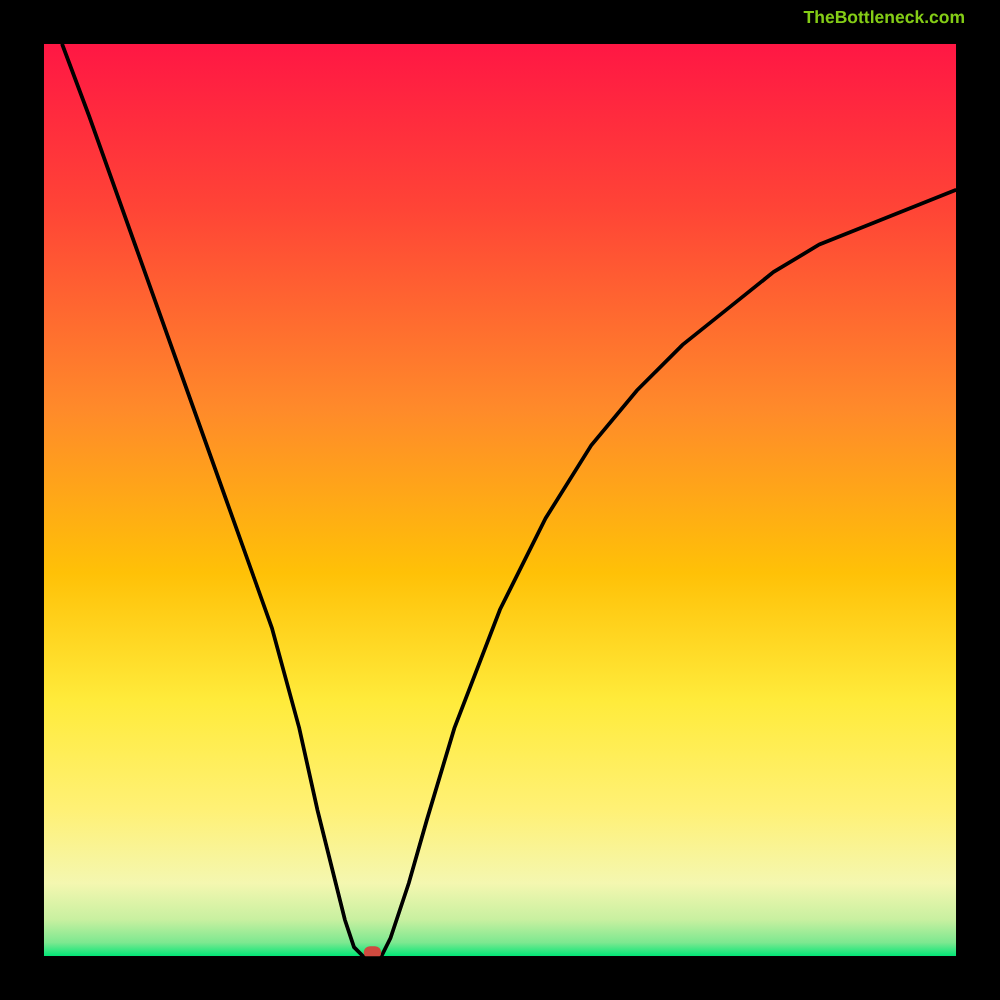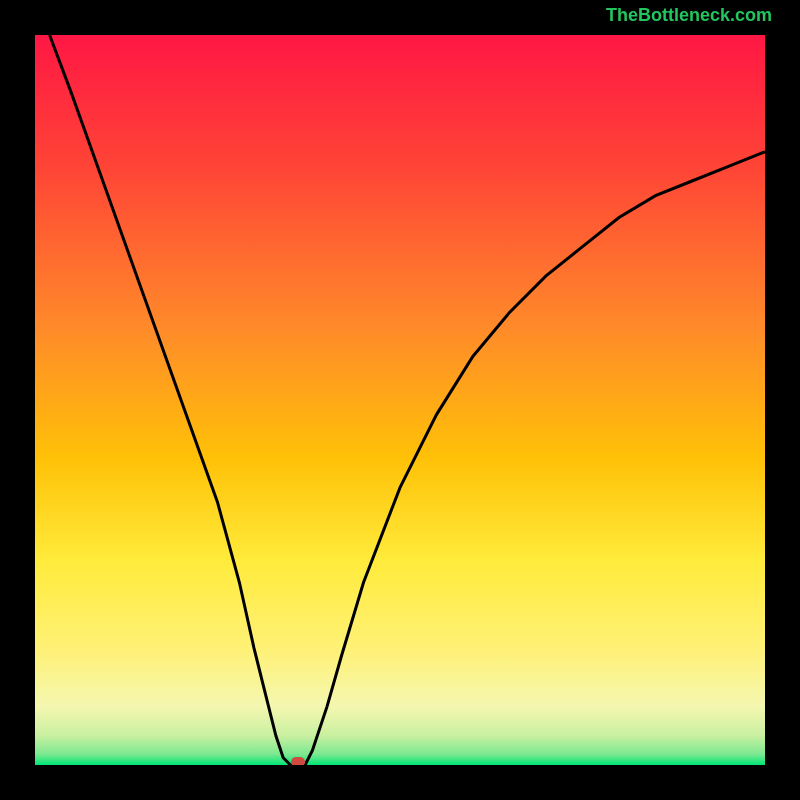--- a/index.html
+++ b/index.html
@@ -15,22 +15,22 @@
       position: absolute;
       top: 0;
       left: 0;
       width: 800px;
       height: 800px;
     }
     .attribution {
       position: absolute;
       top: 5px;
       right: 28px;
-      color: #22c55e;
-      font-size: 18px;
+      color: #84cc16;
+      font-size: 14px;
       font-weight: bold;
       z-index: 10;
     }
     .chart-area {
       position: absolute;
       top: 35px;
       left: 35px;
       width: 730px;
       height: 730px;
       overflow: hidden;

